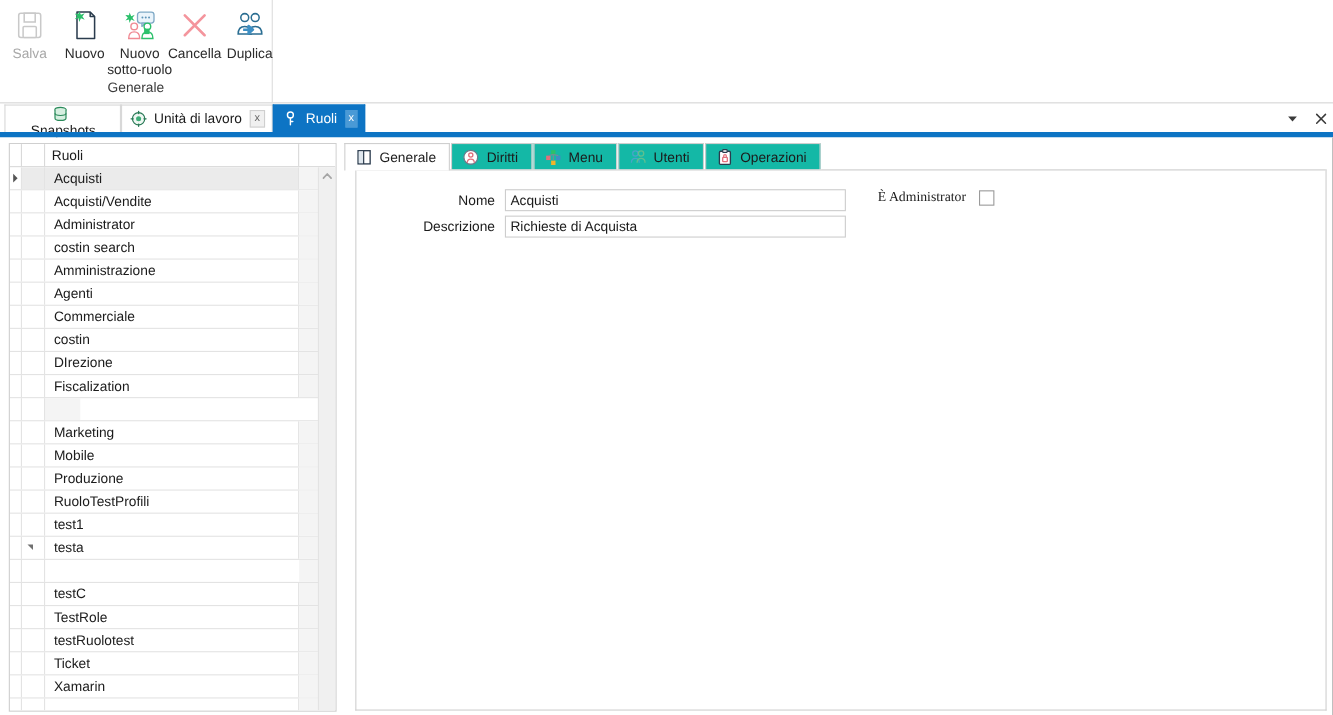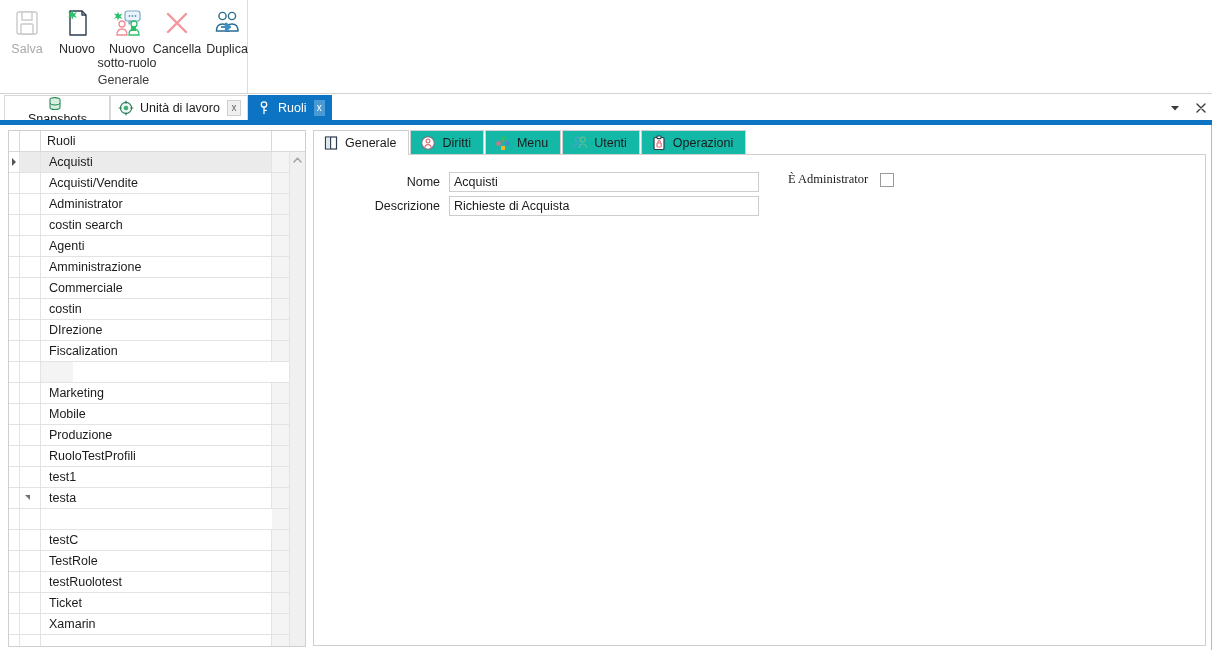--- a/index.html
+++ b/index.html
@@ -314,20 +314,21 @@
     box-sizing: border-box;
   }
   .dbody {
     position: relative;
     height: 492px;
     border: 1px solid #cfcfcf;
     border-top: none;
     box-sizing: border-box;
     background: #ffffff;
     margin-top: -1px;
+    margin-left: 10px;
   }
   .dbody::before {
     content: "";
     position: absolute;
     left: 0; top: 0;
     width: 100%;
     height: 1px;
     background: #cfcfcf;
   }
   .form-row {
@@ -539,27 +540,27 @@
           </div>
           <div class="grid-row">
             <div class="gr-ind"></div>
             <div class="gr-sel"></div>
             <div class="gr-main">costin search</div>
             <div class="gr-end"></div>
           </div>
           <div class="grid-row">
             <div class="gr-ind"></div>
             <div class="gr-sel"></div>
+            <div class="gr-main">Amministrazione</div>
+            <div class="gr-end"></div>
+          </div>
+          <div class="grid-row">
+            <div class="gr-ind"></div>
+            <div class="gr-sel"></div>
             <div class="gr-main">Agenti</div>
-            <div class="gr-end"></div>
-          </div>
-          <div class="grid-row">
-            <div class="gr-ind"></div>
-            <div class="gr-sel"></div>
-            <div class="gr-main">Amministrazione</div>
             <div class="gr-end"></div>
           </div>
           <div class="grid-row">
             <div class="gr-ind"></div>
             <div class="gr-sel"></div>
             <div class="gr-main">Commerciale</div>
             <div class="gr-end"></div>
           </div>
           <div class="grid-row">
             <div class="gr-ind"></div>

